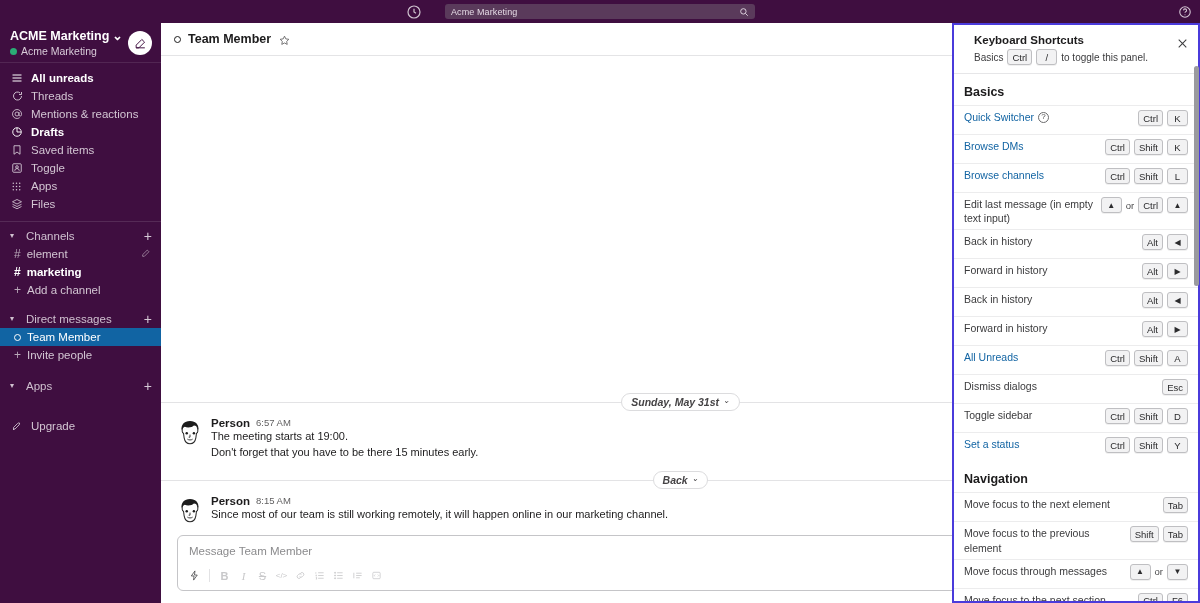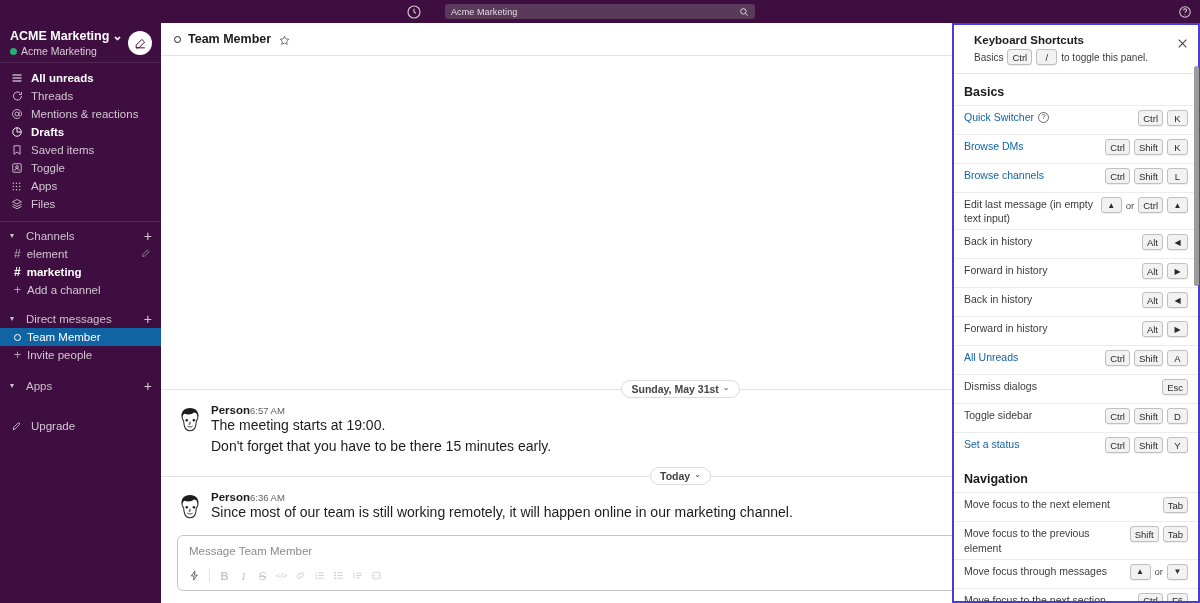--- a/index.html
+++ b/index.html
@@ -91,30 +91,30 @@
   .hdr-sep { width: 1px; height: 18px; background: #e0e0e2; }
 
   .msg-scroll { flex: 1; position: relative; overflow: hidden; display: flex; flex-direction: column; justify-content: flex-end; }
   .divider-row { position: relative; height: 26px; display: flex; align-items: center; justify-content: center; }
   .divider-row::before {
     content: ''; position: absolute; left: 0; right: 0; top: 50%; height: 1px; background: #e3e3e5;
   }
   .date-pill {
     position: relative; background: #fff; border: 1px solid #dcdcde; border-radius: 12px;
     padding: 2px 9px; font-size: 10.5px; color: #454345; font-weight: bold;
-    display: flex; align-items: flex-start; gap: 4px; z-index: 1;
+    display: flex; align-items: flex-start; gap: 4px; z-index: 1; font-style: italic;
   }
   .date-pill .pcaret { font-size: 8px; font-weight: normal; }
   .message { display: flex; padding: 2px 16px 6px 16px; gap: 8px; }
   .avatar { width: 26px; height: 26px; border-radius: 4px; flex: 0 0 26px; overflow: hidden; margin-top: 2px; }
   .msg-body { flex: 1; min-width: 0; }
-  .msg-meta { display: flex; align-items: center; gap: 0; }
+  .msg-meta { display: flex; align-items: flex-start; gap: 6px; }
   .msg-author { font-size: 11.5px; font-weight: bold; color: #1d1c1d; }
   .msg-time { font-size: 9.5px; color: #616061; }
-  .msg-text { font-size: 14px; color: #1d1c1d; line-height: 1.42; }
+  .msg-text { font-size: 11px; color: #1d1c1d; line-height: 1.42; }
   .msg-text + .msg-text { margin-top: 1px; }
 
   
   .composer-wrap { padding: 6px 16px 12px 16px; }
   .composer { border: 1px solid #c5c5c8; border-radius: 6px; background: #fff; }
   .composer-input {
     padding: 9px 11px 7px 11px; font-size: 11.5px; color: #8b8b8d; min-height: 26px;
   }
   .composer-tools {
     display: flex; align-items: center; padding: 3px 8px 6px 8px; gap: 2px;
@@ -415,40 +415,40 @@
               <span class="msg-author">Person</span>
               <span class="msg-time">6:57 AM</span>
             </div>
             <div class="msg-text">The meeting starts at 19:00.</div>
             <div class="msg-text">Don't forget that you have to be there 15 minutes early.</div>
           </div>
         </div>
 
         <div class="divider-row">
           <div class="date-pill">
-            <span>Today</span>
+            <span>Back</span>
             <span class="pcaret">⌄</span>
           </div>
         </div>
         <div class="message">
           <div class="avatar">
             <svg viewBox="0 0 40 40" width="26" height="26">
               <rect width="40" height="40" fill="#ffffff"></rect>
               <path d="M8 16c0-7 5-11 12-11s12 4 12 11v3c0 2-1 3-2 3l-1 7c-1 6-5 9-9 9s-8-3-9-9l-1-7c-1 0-2-1-2-3z" fill="#fefefe" stroke="#2b2b2b" stroke-width="1.6"></path>
               <path d="M7 17c-1-8 4-14 13-14s14 6 13 14c-1-5-4-7-7-7-2 3-10 4-14 2-2 1-4 2-5 5z" fill="#1d1d1d"></path>
               <circle cx="15" cy="22" r="1.9" fill="#1d1d1d"></circle>
               <circle cx="26" cy="22" r="1.9" fill="#1d1d1d"></circle>
               <path d="M20 24v4h-2" stroke="#2b2b2b" stroke-width="1.4" fill="none"></path>
               <path d="M16 31c2 1.6 6 1.6 8 0" stroke="#2b2b2b" stroke-width="1.4" fill="none"></path>
             </svg>
           </div>
           <div class="msg-body">
             <div class="msg-meta">
               <span class="msg-author">Person</span>
-              <span class="msg-time">6:36 AM</span>
+              <span class="msg-time">8:15 AM</span>
             </div>
             <div class="msg-text">Since most of our team is still working remotely, it will happen online in our marketing channel.</div>
           </div>
         </div>
       </div>
 
       <div class="composer-wrap">
         <div class="composer">
           <div class="composer-input">Message Team Member</div>
           <div class="composer-tools">

